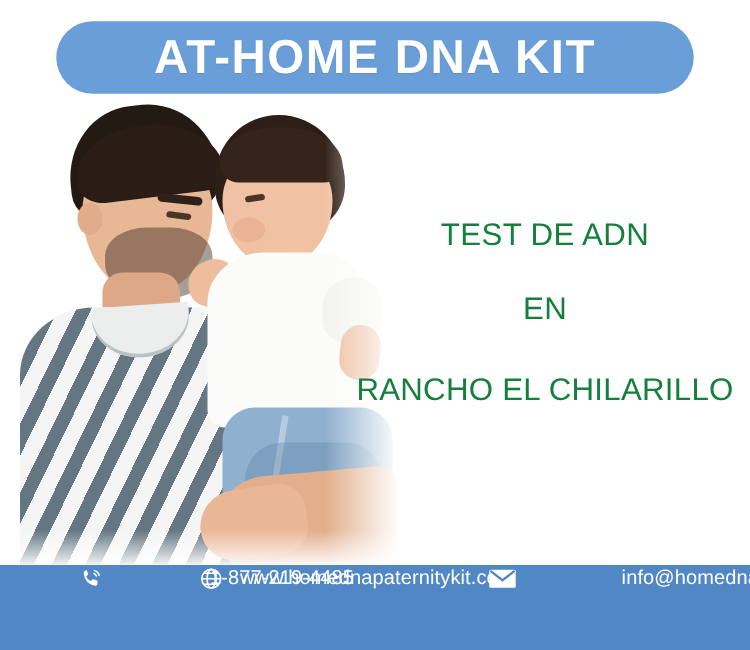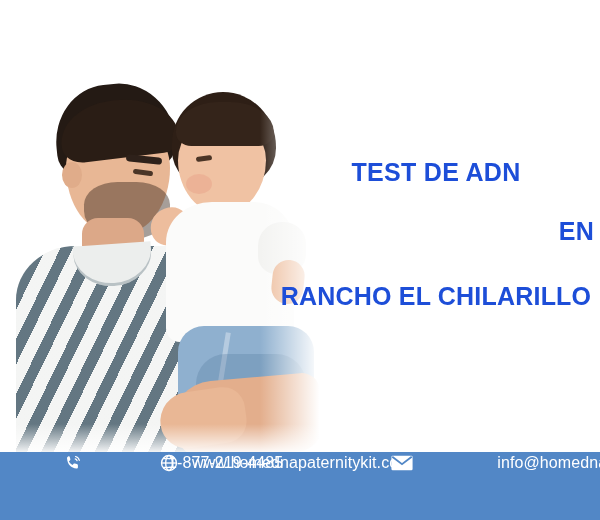--- a/index.html
+++ b/index.html
@@ -259,28 +259,28 @@
     position: absolute;
     left: 0; bottom: 0;
     width: 100%; height: 34px;
     background: linear-gradient(to bottom, rgba(255,255,255,0), #ffffff 90%);
   }
 
   
   .headline {
     position: absolute;
     left: 278px;
-    top: 160px;
+    top: 176px;
     width: 316px;
     text-align: center;
-    color: #1d4ed8;
-    font-weight: bold;
+    color: #15803d;
+    font-weight: normal;
   }
   .headline .line1 { font-size: 25px; line-height: 1; letter-spacing: .3px; }
-  .headline .line2 { font-size: 25px; line-height: 1; margin-top: 34px; letter-spacing: .3px; text-align: right; }
+  .headline .line2 { font-size: 25px; line-height: 1; margin-top: 34px; letter-spacing: .3px; }
   .headline .line3 { font-size: 25px; line-height: 1; margin-top: 40px; letter-spacing: .2px; white-space: nowrap; }
 
   
   .footer {
     position: absolute;
     left: 0;
     bottom: 0;
     width: 600px;
     height: 68px;
     background: #5287c6;
@@ -311,20 +311,23 @@
     width: 22px;
     height: 22px;
     flex: none;
   }
 </style>
 </head>
 <body>
 
 <div class="banner">
 
+  <div class="header-pill">
+    <span class="header-title">AT-HOME DNA KIT</span>
+  </div>
 
   <div class="photo">
     <div class="photo-inner">
       <div class="man-hair"></div>
       <div class="man-head"></div>
       <div class="man-ear"></div>
       <div class="man-hair-front"></div>
       <div class="man-beard"></div>
       <div class="man-brow"></div>
       <div class="man-eye"></div>

